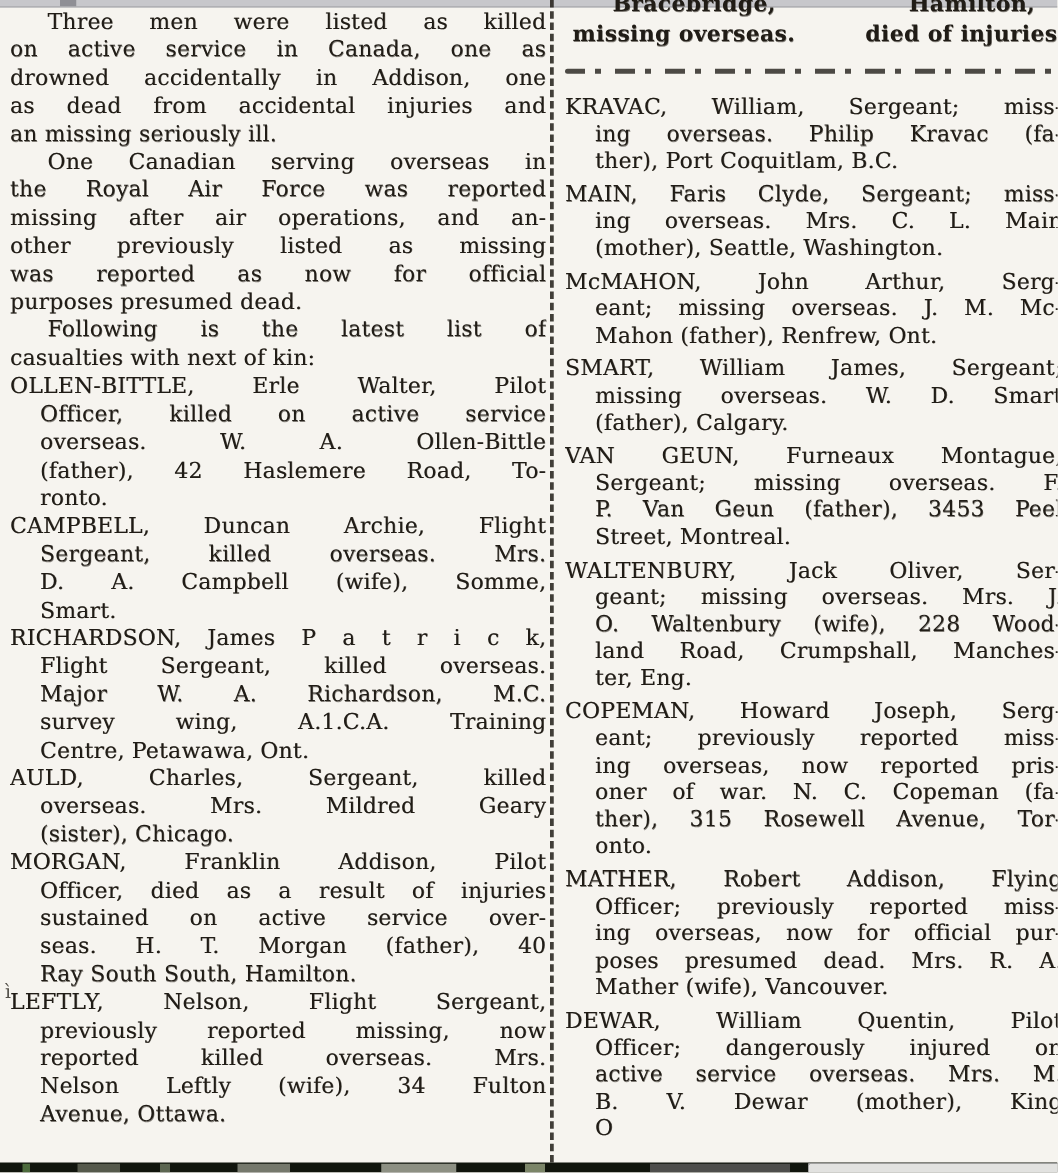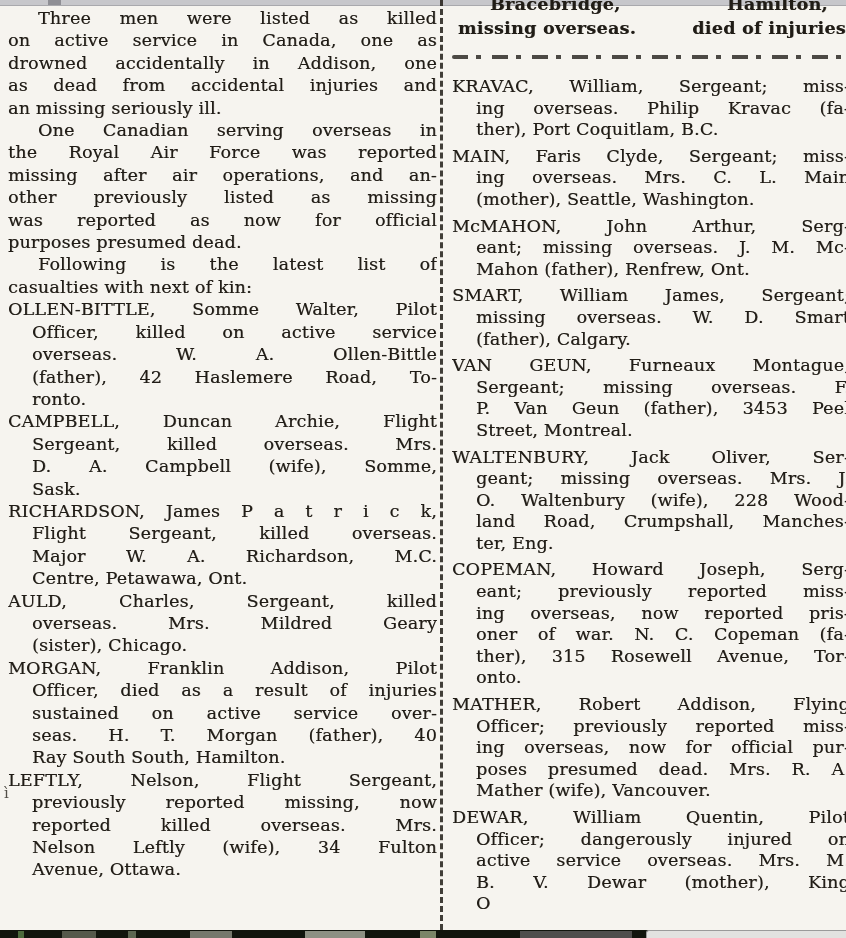--- a/index.html
+++ b/index.html
@@ -49,32 +49,33 @@
       <div class="line j">as dead from accidental injuries and</div>
       <div class="line">an missing seriously ill.</div>
       <div class="line j i1">One Canadian serving overseas in</div>
       <div class="line j">the Royal Air Force was reported</div>
       <div class="line j">missing after air operations, and an-</div>
       <div class="line j">other previously listed as missing</div>
       <div class="line j">was reported as now for official</div>
       <div class="line">purposes presumed dead.</div>
       <div class="line j i1">Following is the latest list of</div>
       <div class="line">casualties with next of kin:</div>
-      <div class="line j">OLLEN-BITTLE, Somme Walter, Pilot</div>
+      <div class="line j">OLLEN-BITTLE, Erle Walter, Pilot</div>
       <div class="line j i2">Officer, killed on active service</div>
       <div class="line j i2">overseas. W. A. Ollen-Bittle</div>
       <div class="line j i2">(father), 42 Haslemere Road, To-</div>
       <div class="line i2">ronto.</div>
       <div class="line j">CAMPBELL, Duncan Archie, Flight</div>
       <div class="line j i2">Sergeant, killed overseas. Mrs.</div>
       <div class="line j i2">D. A. Campbell (wife), Somme,</div>
-      <div class="line i2">Sask.</div>
+      <div class="line i2">Smart.</div>
       <div class="line j">RICHARDSON, James P a t r i c k,</div>
       <div class="line j i2">Flight Sergeant, killed overseas.</div>
       <div class="line j i2">Major W. A. Richardson, M.C.</div>
+      <div class="line j i2">survey wing, A.1.C.A. Training</div>
       <div class="line i2">Centre, Petawawa, Ont.</div>
       <div class="line j">AULD, Charles, Sergeant, killed</div>
       <div class="line j i2">overseas. Mrs. Mildred Geary</div>
       <div class="line i2">(sister), Chicago.</div>
       <div class="line j">MORGAN, Franklin Addison, Pilot</div>
       <div class="line j i2">Officer, died as a result of injuries</div>
       <div class="line j i2">sustained on active service over-</div>
       <div class="line j i2">seas. H. T. Morgan (father), 40</div>
       <div class="line i2">Ray South South, Hamilton.</div>
       <div class="line j">LEFTLY, Nelson, Flight Sergeant,</div>

